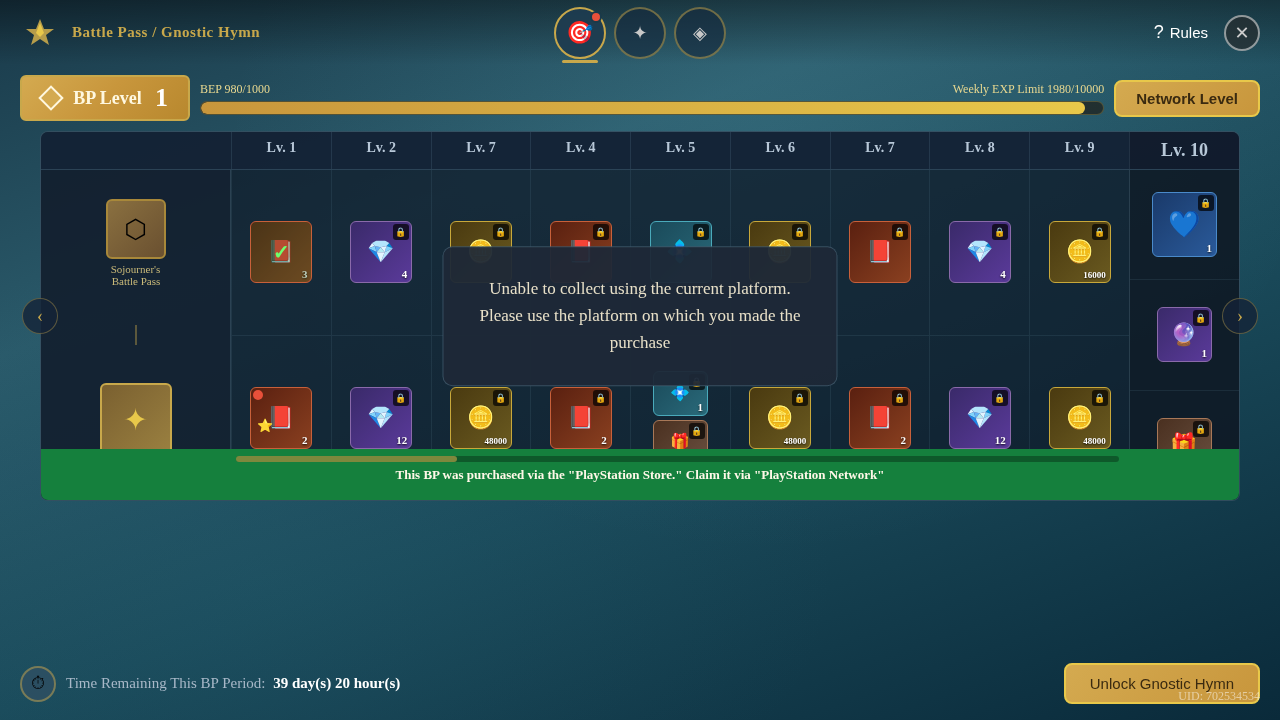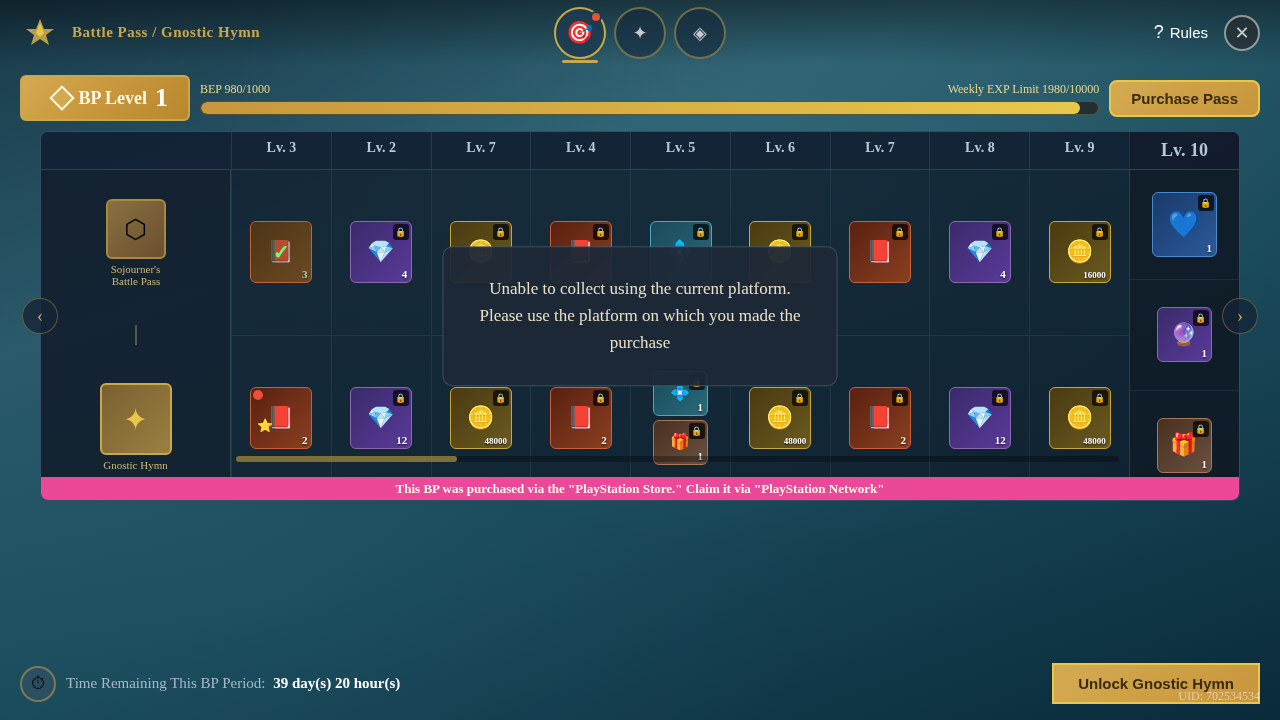--- a/index.html
+++ b/index.html
@@ -120,21 +120,21 @@
       align-items: center;
       height: 46px;
       margin-bottom: 10px;
     }
     .bp-level-badge {
       background: linear-gradient(135deg, #d4aa50 0%, #c8963c 50%, #b8882e 100%);
       border: 2px solid #c8a84b;
       border-radius: 6px;
       padding: 6px 20px;
       min-width: 170px;
-      display: flex; align-items: center; justify-content: flex-end;
+      display: flex; align-items: center; justify-content: space-between;
       gap: 8px;
       position: relative;
     }
     .bp-level-diamond {
       width: 18px; height: 18px;
       background: #d4aa50;
       transform: rotate(45deg);
       border: 2px solid #fff8e0;
     }
     .bp-level-text {
@@ -421,22 +421,22 @@
       color: #e8e0c8;
       font-size: 17px;
       line-height: 1.6;
     }
 
     
     .bottom-banner {
       position: absolute;
       bottom: 0;
       left: 0; right: 0;
-      height: 23px;
-      background: #ec4899;
+      height: 51px;
+      background: #15803d;
       display: flex;
       align-items: center;
       justify-content: center;
     }
     .bottom-banner-text {
       color: #fff8e8;
       font-size: 13px;
       font-weight: bold;
     }
 
@@ -481,25 +481,25 @@
       font-size: 18px;
     }
     .time-text {
       color: #e8d890;
       font-size: 15px;
     }
     .time-label { color: #a8b8c8; }
     .unlock-btn {
       background: linear-gradient(135deg, #d4aa50 0%, #c8963c 100%);
       border: 2px solid #e8c84a;
-      border-radius: 0;
+      border-radius: 8px;
       padding: 10px 24px;
       color: #3a2a10;
       font-size: 15px;
-      font-weight: bold;
+      font-weight: normal;
       cursor: pointer;
     }
     .uid-text {
       position: absolute;
       bottom: 16px;
       right: 20px;
       color: rgba(255,255,255,0.5);
       font-size: 12px;
       margin-top: 38px;
     }
@@ -556,34 +556,34 @@
     </div>
     <div class="progress-section">
       <div class="progress-labels">
         <span>BEP 980/1000</span>
         <span>Weekly EXP Limit  1980/10000</span>
       </div>
       <div class="progress-track">
         <div class="progress-fill" style="width:98%"></div>
       </div>
     </div>
-    <button class="purchase-level-btn">Purchase Pass</button>
+    <button class="purchase-level-btn">Network Level</button>
   </div>
 
   <div class="grid-wrapper">
 
     <div class="nav-arrow left">‹</div>
 
     <div class="nav-arrow right">›</div>
 
     <div class="grid-container">
 
       <div class="col-headers">
         <div class="col-header-spacer"></div>
-        <div class="col-header">Lv. 3</div>
+        <div class="col-header">Lv. 1</div>
         <div class="col-header">Lv. 2</div>
         <div class="col-header">Lv. 7</div>
         <div class="col-header">Lv. 4</div>
         <div class="col-header">Lv. 5</div>
         <div class="col-header">Lv. 6</div>
         <div class="col-header">Lv. 7</div>
         <div class="col-header">Lv. 8</div>
         <div class="col-header">Lv. 9</div>
         <div class="col-header-last" style="background:rgba(15,20,35,0.5);">Lv. 10</div>
       </div>

